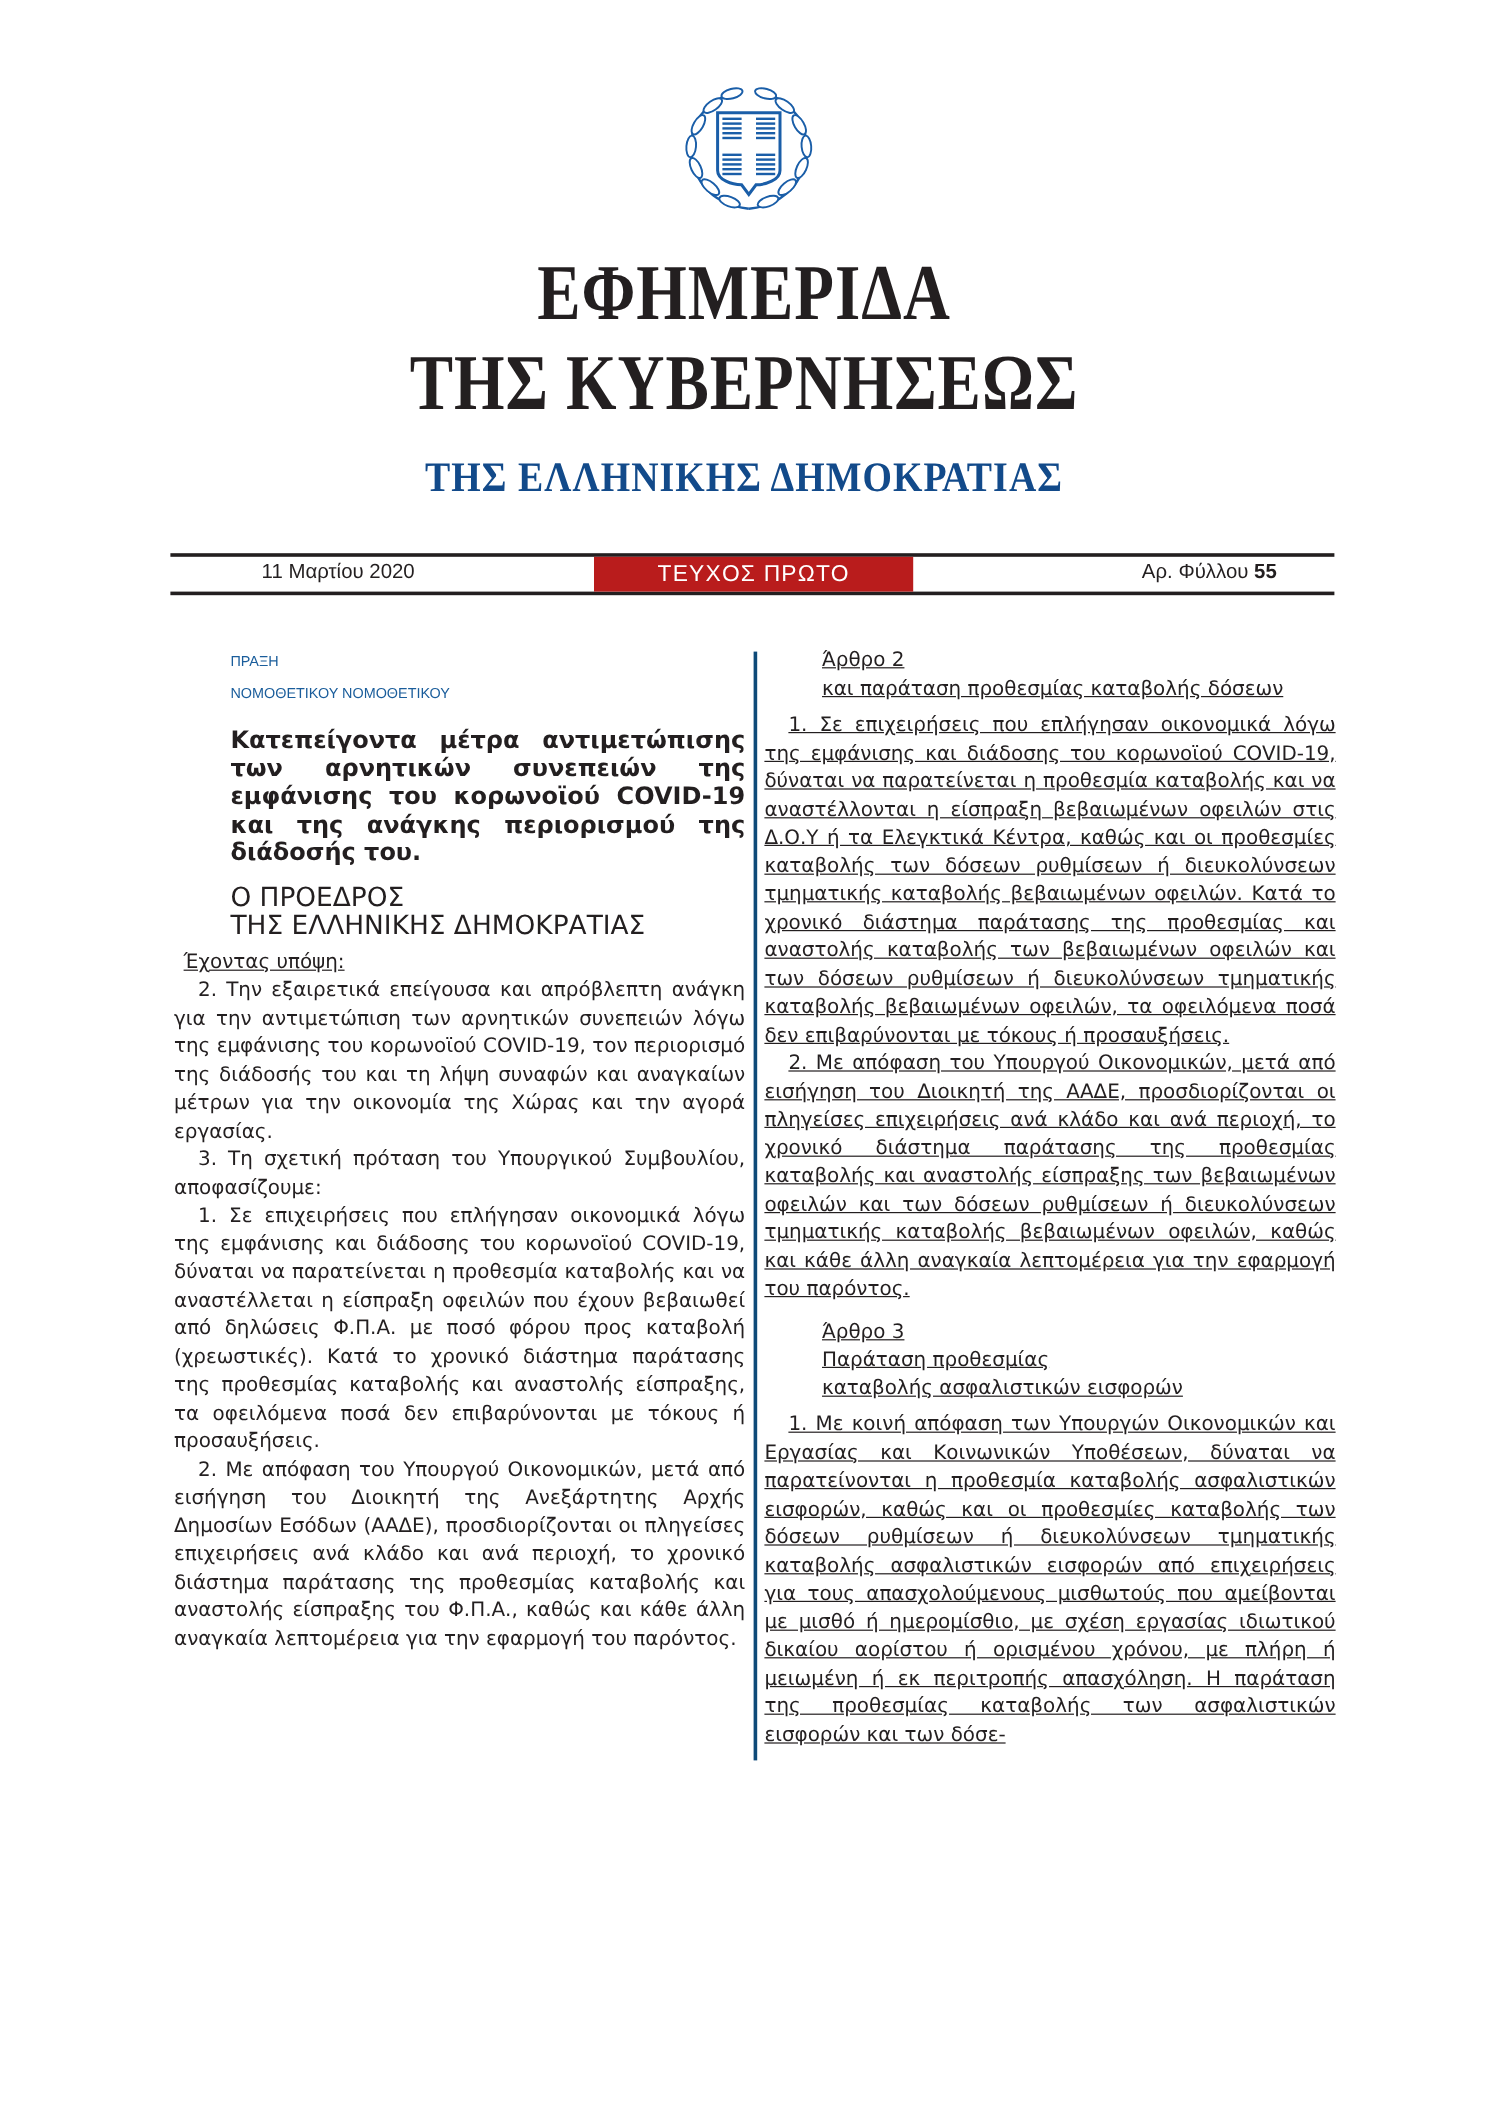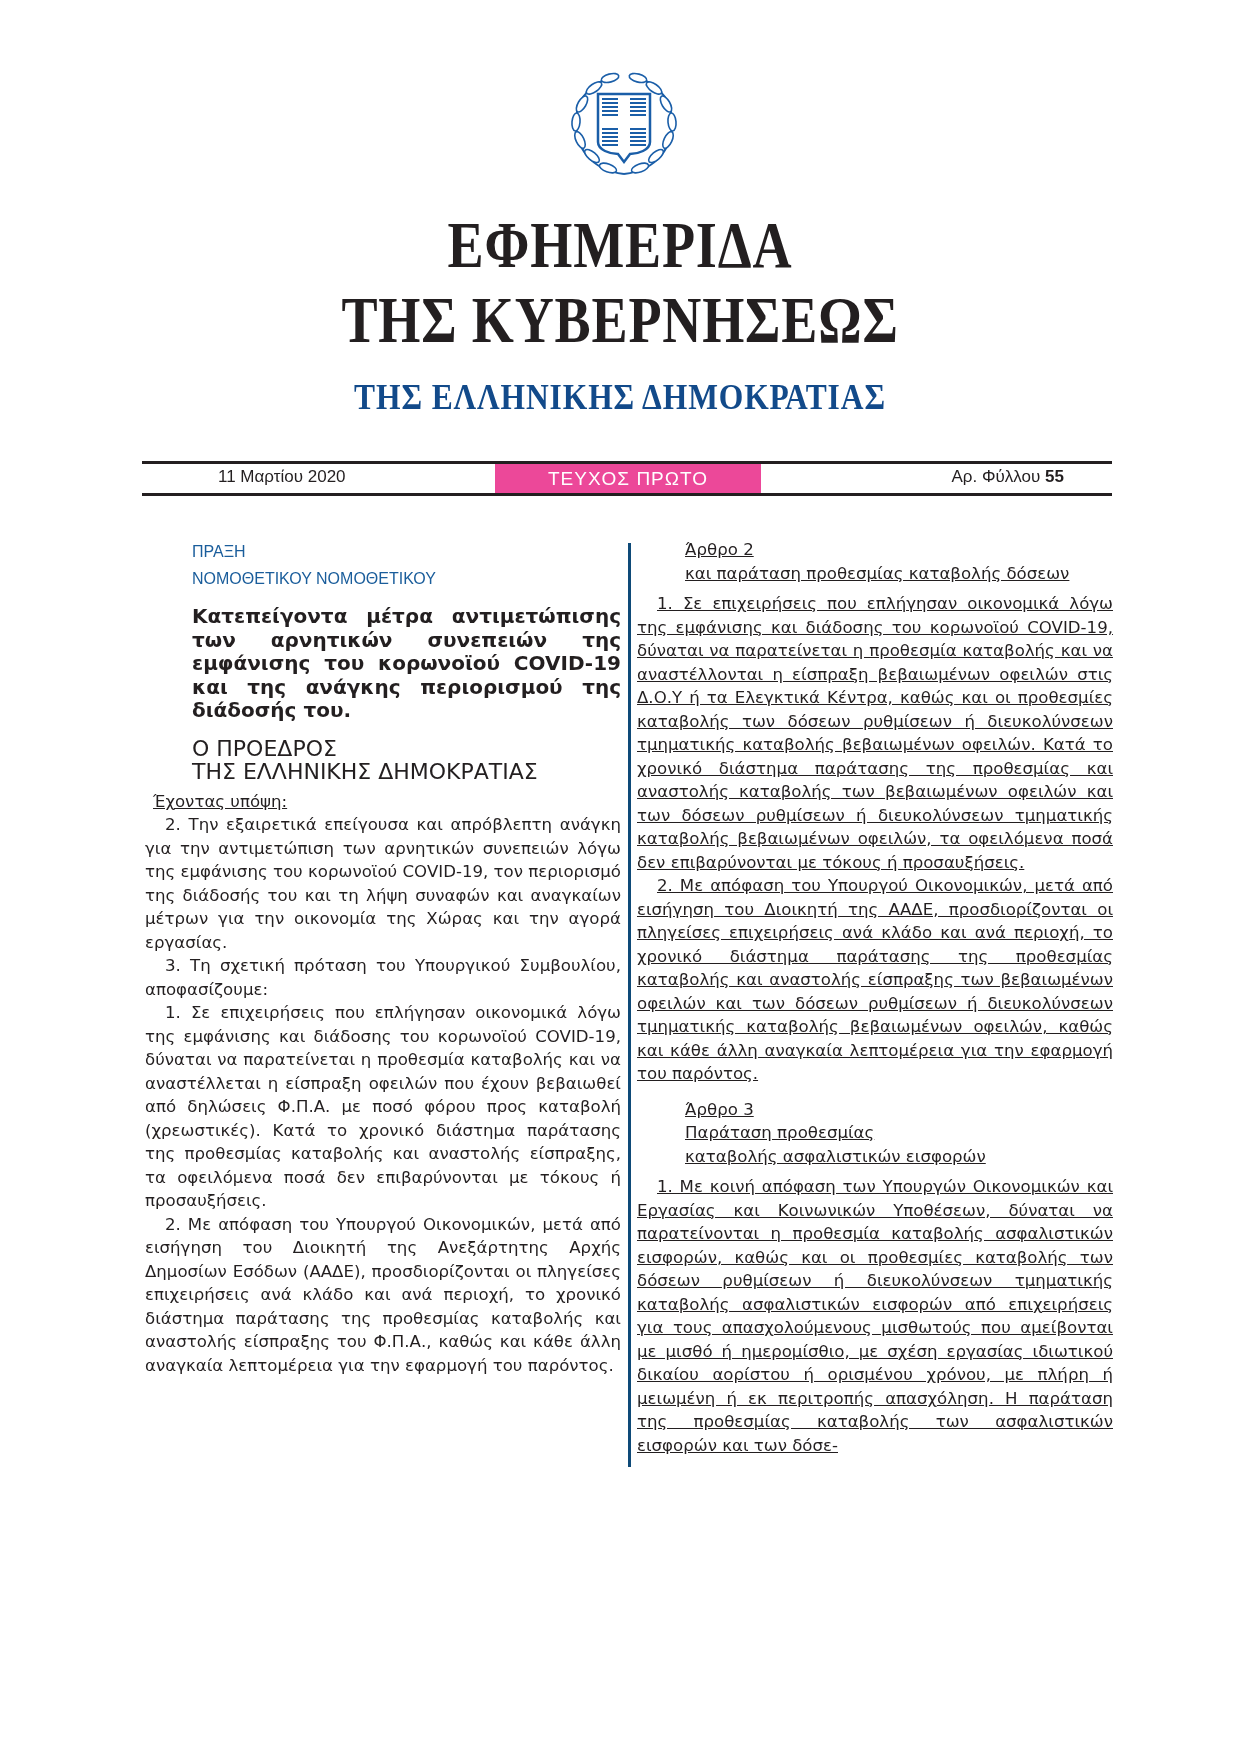--- a/index.html
+++ b/index.html
@@ -7,30 +7,30 @@
 
   .emblem { position: absolute; left: 568px; top: 70px; width: 112px; height: 112px; }
 
   .masthead { position: absolute; left: 0; width: 1240px; text-align: center; font-family: "Liberation Serif", serif; font-weight: bold; }
   .mh1 { top: 210px; font-size: 66px; line-height: 70px; color: #231f20; transform: scaleX(0.82); letter-spacing: 1px; }
   .mh2 { top: 285px; font-size: 66px; line-height: 70px; color: #231f20; transform: scaleX(0.82); letter-spacing: 1px; }
   .mh3 { top: 378px; font-size: 35px; line-height: 40px; color: #124a8a; transform: scaleX(0.9); letter-spacing: 1px; }
 
   .issue-bar { position: absolute; left: 142px; top: 461px; width: 970px; height: 29px; border-top: 3px solid #231f20; border-bottom: 3px solid #231f20; }
   .issue-date { position: absolute; left: 48px; top: 3px; font-size: 17px; font-family: Liberation Sans, sans-serif; margin-left: 28px; }
-  .issue-type { position: absolute; left: 353px; top: 0; width: 266px; height: 29px; background: #ec4899; color: #fff; text-align: center; font-size: 19px; line-height: 29px; font-family: "Liberation Sans", sans-serif; letter-spacing: 1px; }
+  .issue-type { position: absolute; left: 353px; top: 0; width: 266px; height: 29px; background: #b91c1c; color: #fff; text-align: center; font-size: 19px; line-height: 29px; font-family: "Liberation Sans", sans-serif; letter-spacing: 1px; }
   .issue-sheet { position: absolute; right: 48px; top: 3px; font-size: 17px; font-family: "Liberation Sans", sans-serif; }
   .issue-sheet b { font-weight: bold; }
 
   .col { position: absolute; top: 538px; width: 476px; font-size: 16.6px; line-height: 23.5px; }
   .col-left { left: 145px; }
   .col-right { left: 637px; text-decoration: underline; }
   .divider { position: absolute; left: 628px; top: 543px; width: 3px; height: 924px; background: #0e4a78; }
 
-  .act-title { color: #1a5d9b; font-family: "Liberation Sans", sans-serif; font-size: 16px; line-height: 27px; margin-left: 47px; }
+  .act-title { color: #1a5d9b; font-family: "Liberation Sans", sans-serif; font-size: 12px; line-height: 27px; margin-left: 47px; }
   .act-summary { font-weight: bold; font-size: 20px; line-height: 23.5px; margin: 13px 0 0 47px; text-align: justify; }
   .president { font-size: 22px; line-height: 23.5px; margin: 14px 0 0 47px; }
   p { margin: 0; text-align: justify; text-indent: 20px; }
   p.noindent { text-indent: 0; margin-left: 8px; text-decoration: underline; }
   .art-head { margin: 12px 0 7px 48px; }
   .art-head div { line-height: 23.5px; }
 </style>
 </head>
 <body>
 

